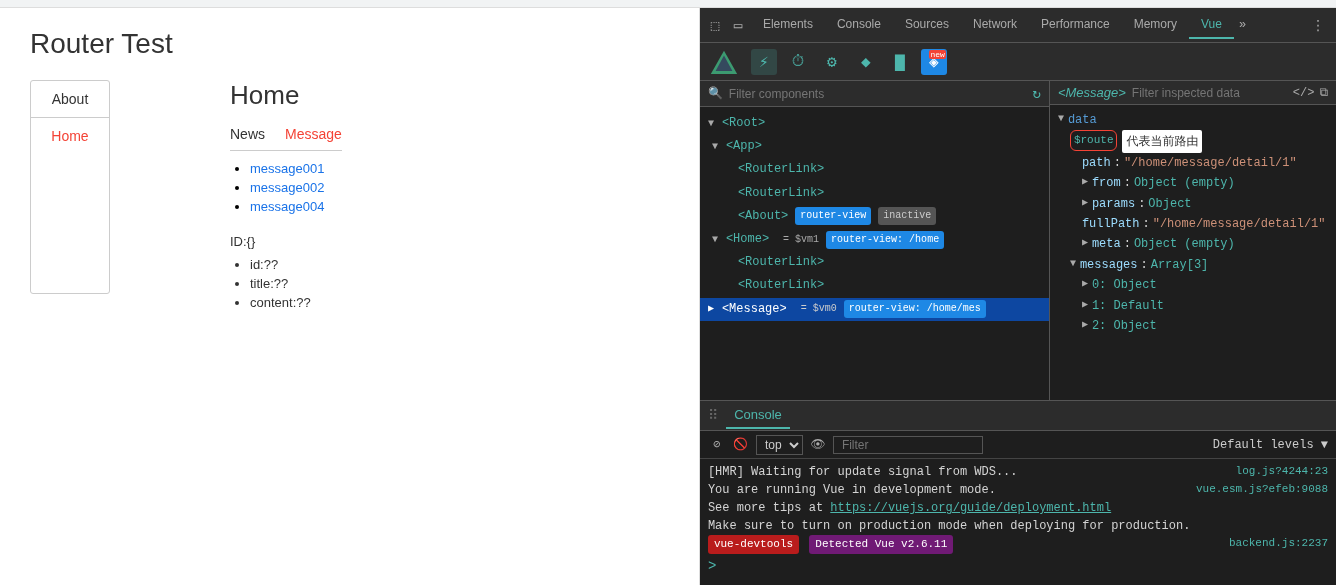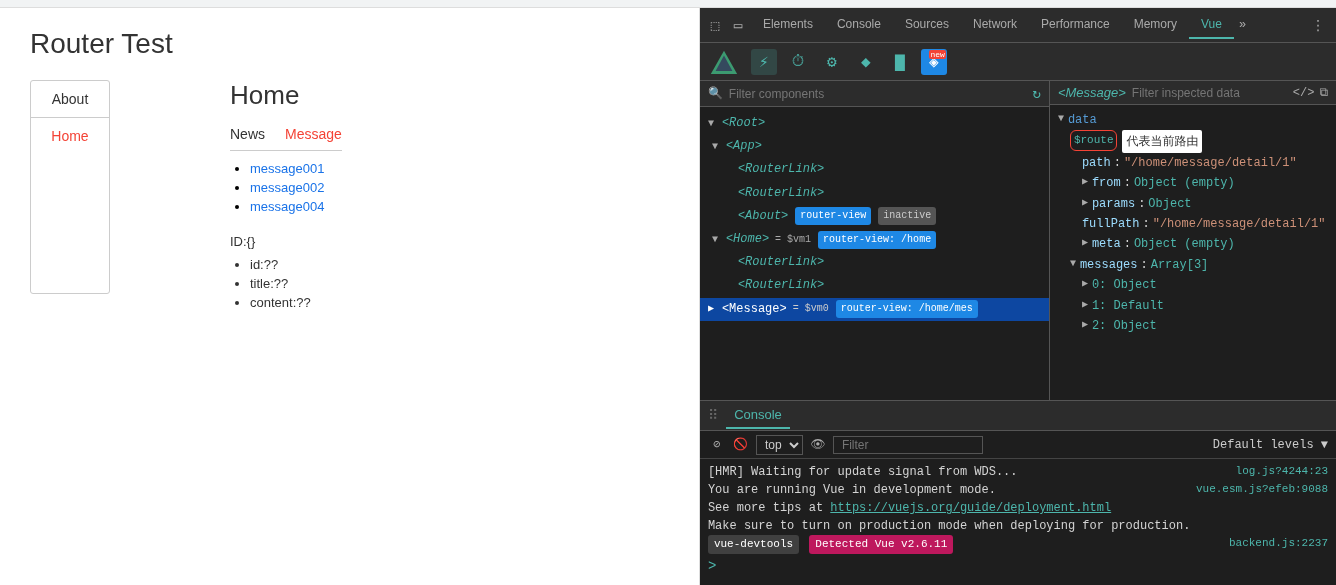--- a/index.html
+++ b/index.html
@@ -280,31 +280,31 @@
     .tree-item.selected {
       background: #0d47a1;
     }
 
     .tree-arrow {
       color: #aaa;
       font-size: 10px;
       width: 12px;
       display: inline-block;
     }
-    .tree-component { color: #4db6ac; font-style: italic; }
+    .tree-component { color: #4db6ac; }
     .tree-badge {
       font-size: 10px;
       padding: 1px 5px;
       border-radius: 3px;
       margin-left: 5px;
     }
     .badge-inactive { background: #555; color: #ccc; }
     .badge-router-view { background: #1e88e5; color: white; }
     .badge-home { background: #1e88e5; color: white; }
-    .badge-vm { color: #aaa; font-size: 10px; margin-left: 4px; }
+    .badge-vm { color: #aaa; font-size: 10px; margin-left: 12px; }
 
     
     .inspector-panel {
       flex: 1;
       display: flex;
       flex-direction: column;
       overflow: hidden;
     }
 
     .inspector-header {
@@ -478,31 +478,31 @@
       line-height: 1.5;
     }
 
     .console-text { flex: 1; }
     .console-source { color: #4db6ac; font-size: 11px; white-space: nowrap; margin-left: 10px; }
 
     .console-link { color: #4db6ac; text-decoration: underline; cursor: pointer; }
 
     .vue-devtools-badge {
       display: inline-block;
-      background: #404040;
+      background: #b91c1c;
       color: white;
       padding: 1px 6px;
       border-radius: 3px;
       font-size: 11px;
       margin-right: 3px;
     }
 
     .detected-badge {
       display: inline-block;
-      background: #be185d;
+      background: #701a75;
       color: white;
       padding: 1px 6px;
       border-radius: 3px;
       font-size: 11px;
     }
 
     .console-prompt {
       color: #4db6ac;
       font-size: 14px;
       margin-top: 2px;

